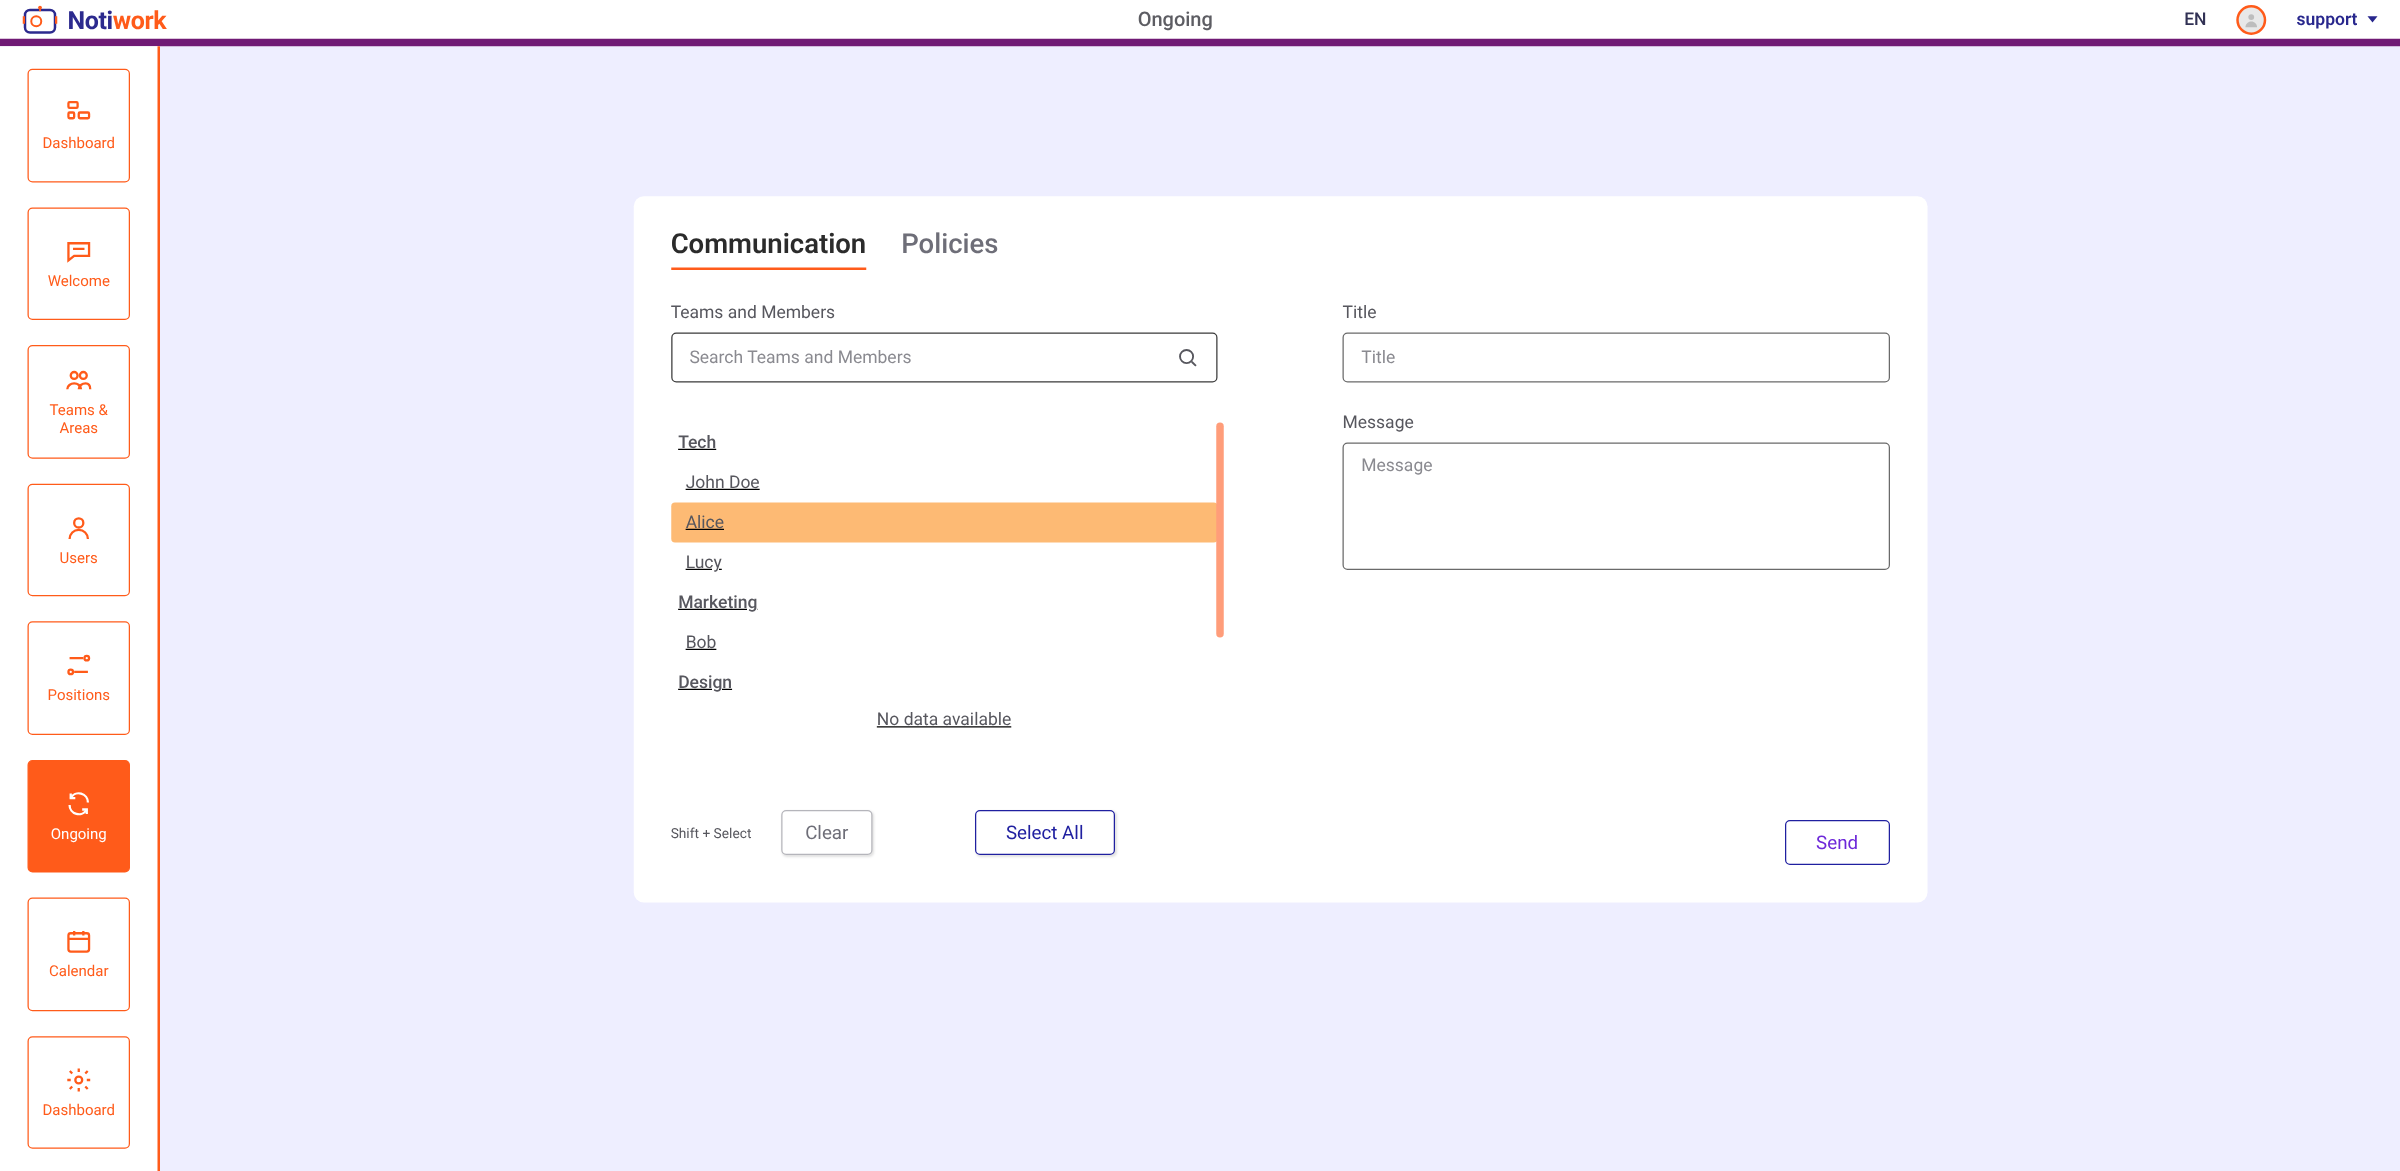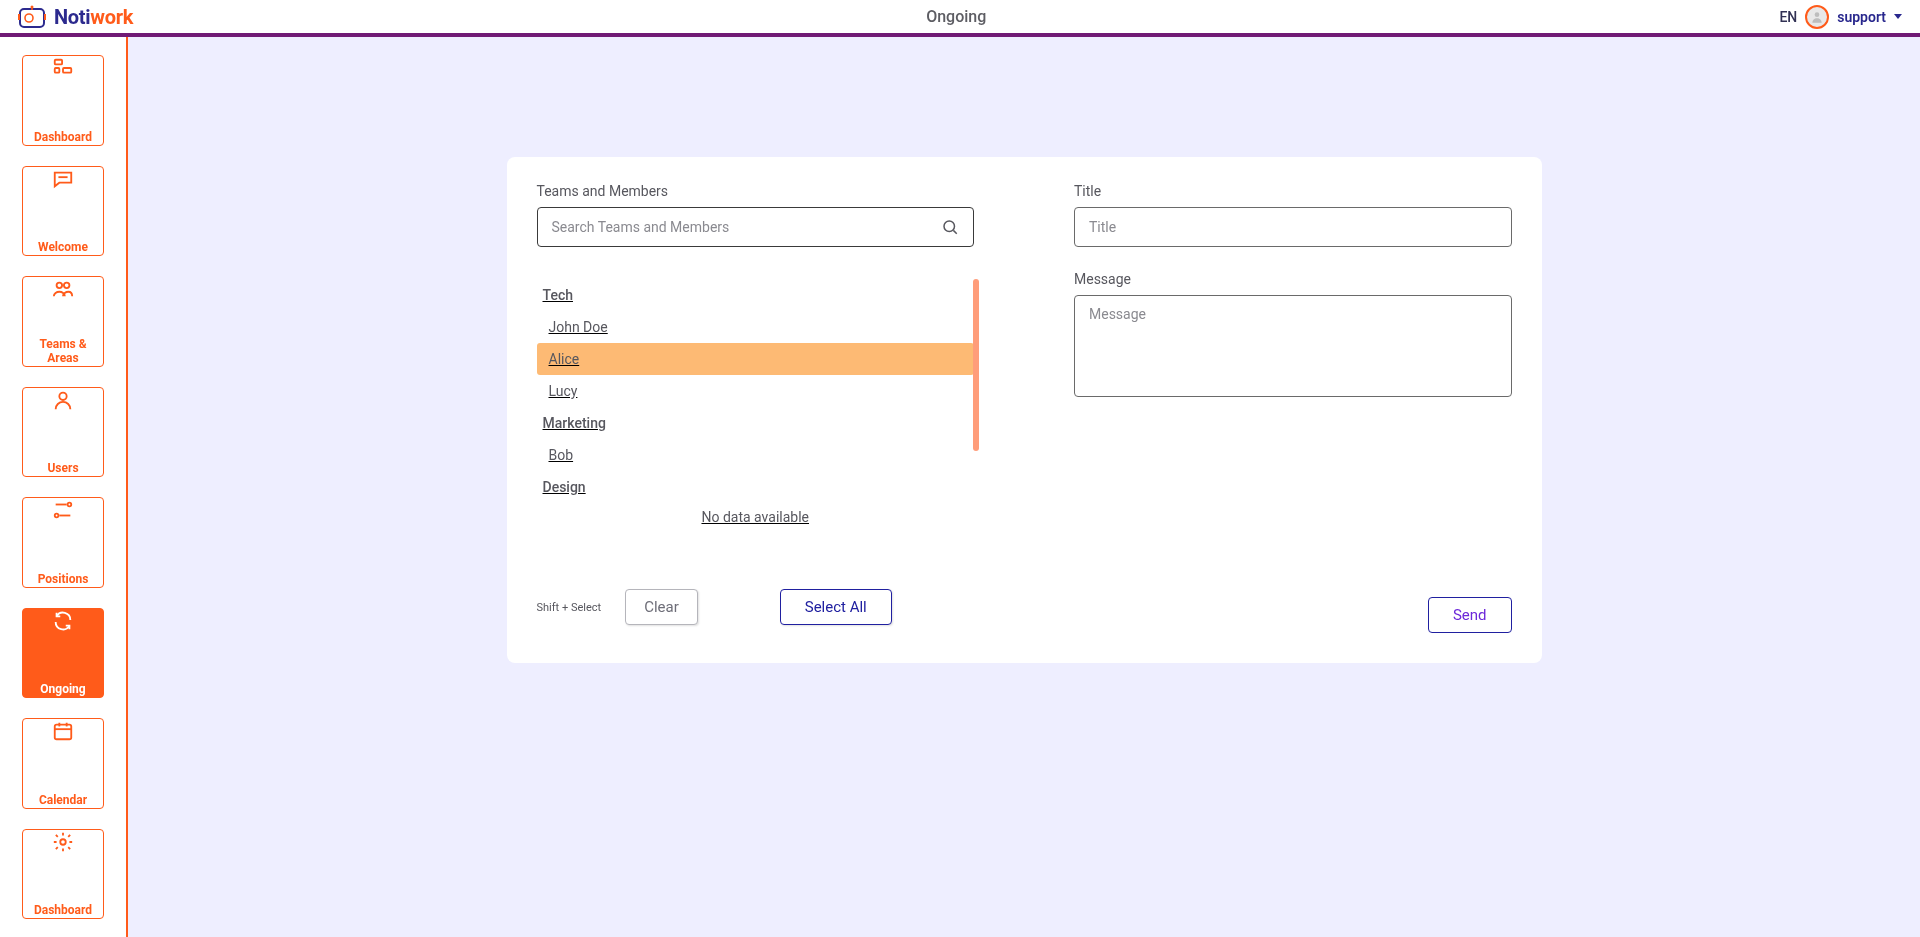--- a/index.html
+++ b/index.html
@@ -10,21 +10,21 @@
     }
     body {
       background: #eeeeff;
       width: 1920px;
       height: 937px;
       overflow: hidden;
     }
     .header {
       height: 37px;
       background: #ffffff;
-      border-bottom: 4px solid #701a75;
+      border-bottom: 6px solid #701a75;
       display: flex;
       align-items: center;
       padding: 0 18px;
     }
     .logo-wrap {
       display: flex;
       align-items: center;
       gap: 8px;
     }
     .logo-icon {
@@ -43,21 +43,21 @@
     .header-center {
       flex: 1;
       text-align: center;
       color: #5d5d63;
       font-size: 16px;
       font-weight: 500;
     }
     .header-right {
       display: flex;
       align-items: center;
-      gap: 8px;
+      gap: 24px;
     }
     .lang {
       color: #313154;
       font-size: 14px;
       font-weight: 500;
       cursor: pointer;
     }
     .avatar {
       width: 24px;
       height: 24px;
@@ -100,26 +100,25 @@
       gap: 20px;
     }
     .nav-tile {
       width: 82px;
       height: 92px;
       border: 1px solid #ff5b1a;
       border-radius: 4px;
       display: flex;
       flex-direction: column;
       align-items: center;
-      justify-content: space-between;
+      justify-content: center;
       gap: 6px;
       cursor: pointer;
       color: #ff5b1a;
       background: #ffffff;
-      font-weight: bold;
     }
     .nav-tile.active {
       background: #ff5b1a;
       color: #ffffff;
     }
     .nav-tile .icon { width: 24px; height: 24px; display:flex; align-items:center; justify-content:center; }
     .nav-tile .label {
       font-size: 12px;
       text-align: center;
       line-height: 1.15;
@@ -423,20 +422,24 @@
           </svg>
       </div>
       <div class="label">Dashboard</div>
     </div>
 
   </div>
 
   <div class="main">
     <div class="card">
 
+      <div class="tabs">
+        <div class="tab active">Communication</div>
+        <div class="tab">Policies</div>
+      </div>
 
       <div class="cols">
 
         <div class="col-left">
           <div class="field-label">Teams and Members</div>
           <div class="search-wrap">
             <input type="text" placeholder="Search Teams and Members" style="">
             <svg class="search-icon" viewBox="0 0 24 24" fill="none" stroke="currentColor" stroke-width="2">
                 <circle cx="11" cy="11" r="7"></circle>
                 <line x1="21" y1="21" x2="16.5" y2="16.5"></line>

